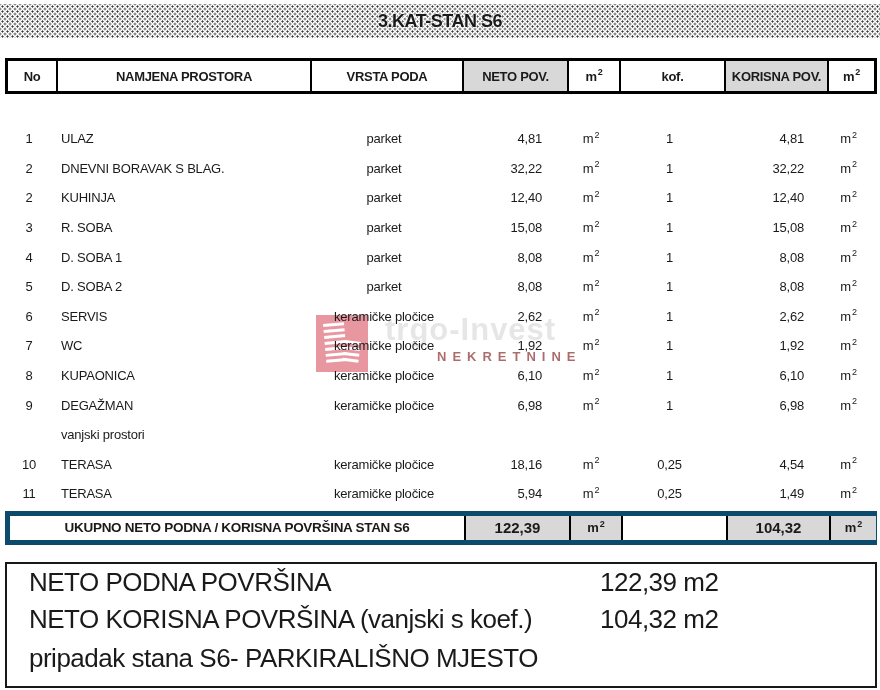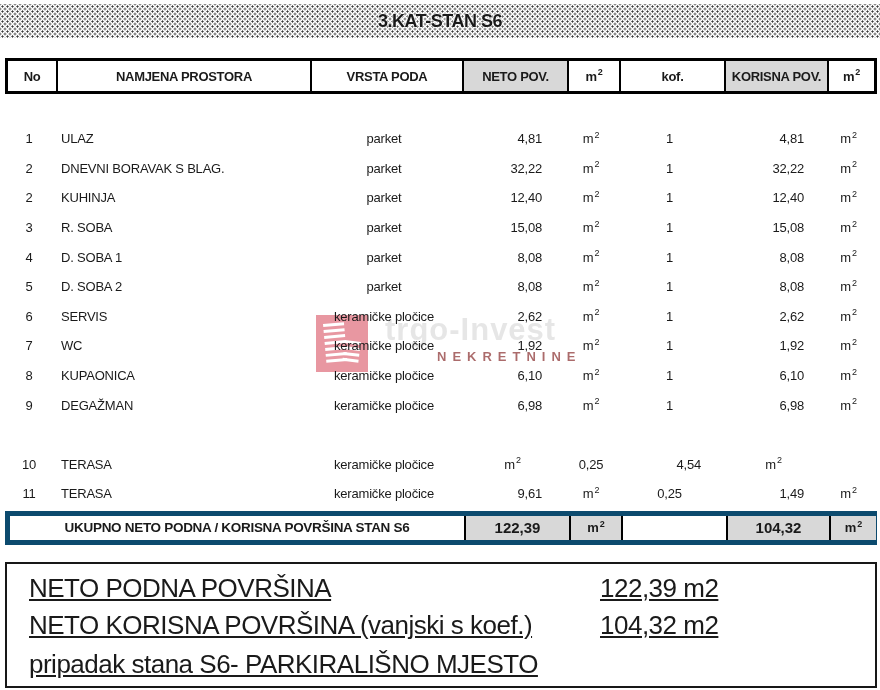--- a/index.html
+++ b/index.html
@@ -68,22 +68,20 @@
   .total-row > div { display:flex; align-items:center; justify-content:center; background:#fff; }
   .total-label { grid-column:1 / 4; font-weight:bold; font-size:13.5px; letter-spacing:-0.3px; }
   .total-row .gray { background:#d8d8d8; }
   .total-num { font-weight:bold; font-size:15px; }
   .total-m2 { font-weight:bold; font-size:13px; }
 
   
   .summary-box {
     position:absolute; left:5px; top:562px; width:872px; height:126px;
     border:2px solid #181818; z-index:2; background:transparent;
-    padding-top:6px;
-    text-decoration:underline;
   }
   .summary-line { display:flex; height:37px; align-items:center; }
   .summary-label { padding-left:22px; width:593px; font-size:26px; letter-spacing:-0.5px; }
   .summary-value { font-size:26px; letter-spacing:-0.5px; }
   .summary-line3 { font-size:26px; letter-spacing:-0.5px; padding-left:22px; height:40px; display:flex; align-items:center; }
 </style>
 </head>
 <body>
 
 <div class="page">
@@ -300,55 +298,57 @@
         <div class="c-kof">1</div>
         <div class="c-korisna">6,98</div>
         <div class="c-m2 m2u">
             <span class="m2-base">m</span>
             <sup class="sq m2-sup">2</sup>
           </div>
       </div>
 
       <div class="grid-row trow">
         <div class="c-no"></div>
+        <div class="c-name">vanjski prostori</div>
         <div class="c-floor"></div>
         <div class="c-neto"></div>
         <div class="c-m2 m2u" style="visibility: hidden;">
             <span class="m2-base">m</span>
             <sup class="sq m2-sup">2</sup>
           </div>
         <div class="c-kof"></div>
         <div class="c-korisna"></div>
         <div class="c-m2 m2u" style="visibility: hidden;">
             <span class="m2-base">m</span>
             <sup class="sq m2-sup">2</sup>
           </div>
       </div>
 
       <div class="grid-row trow">
         <div class="c-no">10</div>
         <div class="c-name">TERASA</div>
         <div class="c-floor">keramičke pločice</div>
+        <div class="c-neto">18,16</div>
         <div class="c-m2 m2u">
             <span class="m2-base">m</span>
             <sup class="sq m2-sup">2</sup>
           </div>
         <div class="c-kof">0,25</div>
         <div class="c-korisna">4,54</div>
         <div class="c-m2 m2u">
             <span class="m2-base">m</span>
             <sup class="sq m2-sup">2</sup>
           </div>
       </div>
 
       <div class="grid-row trow">
         <div class="c-no">11</div>
         <div class="c-name">TERASA</div>
         <div class="c-floor">keramičke pločice</div>
-        <div class="c-neto">9,61</div>
+        <div class="c-neto">5,94</div>
         <div class="c-m2 m2u">
             <span class="m2-base">m</span>
             <sup class="sq m2-sup">2</sup>
           </div>
         <div class="c-kof">0,25</div>
         <div class="c-korisna">1,49</div>
         <div class="c-m2 m2u">
             <span class="m2-base">m</span>
             <sup class="sq m2-sup">2</sup>
           </div>

